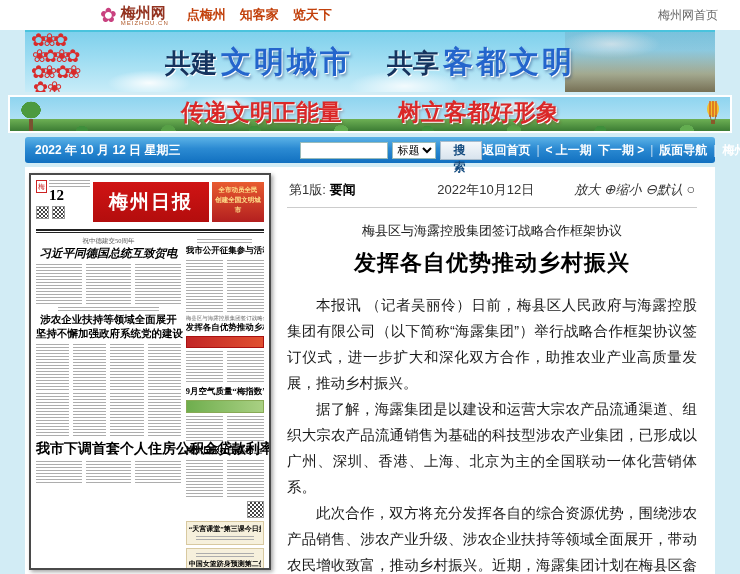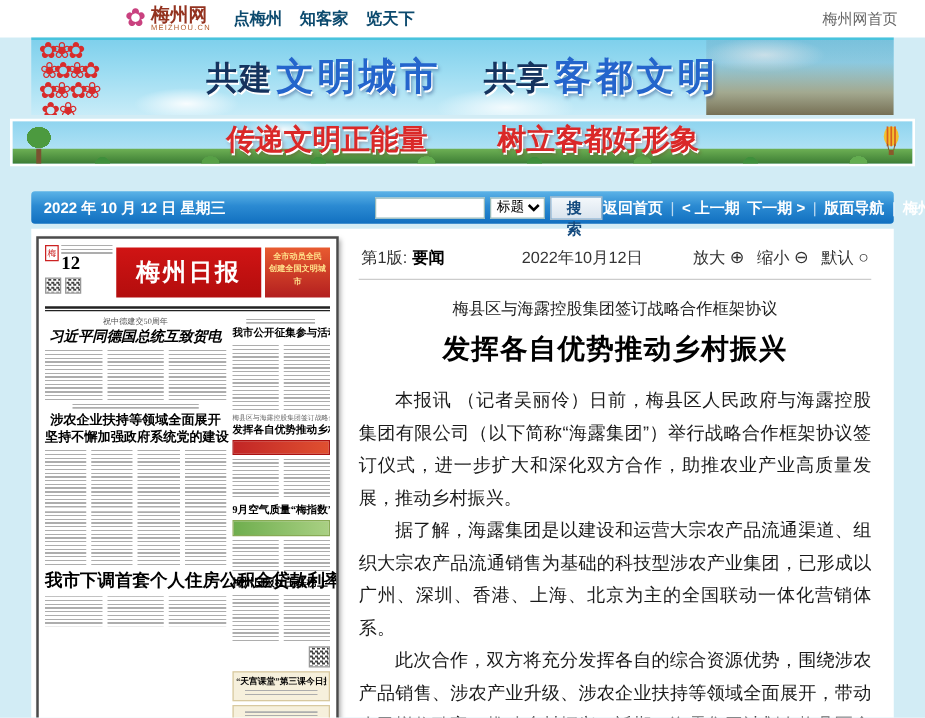--- a/index.html
+++ b/index.html
@@ -7,21 +7,21 @@
     font-family:"Liberation Sans", sans-serif; }
   .page { position:relative; width:740px; height:574px; }
 
   
   .site-header { height:30px; background:#fff; display:flex; align-items:center; padding:0 22px; }
   .logo-wrap { display:flex; align-items:center; margin-left:78px; }
   .flower { color:#c9417f; font-size:20px; line-height:1; margin-right:4px; }
   .logo-text { color:#93321f; font-weight:bold; font-size:15px; line-height:1; }
   .logo-sub { color:#b05a2a; font-size:6px; letter-spacing:1px; }
   .site-nav { display:flex; gap:14px; margin-left:18px; }
-  .site-nav span { color:#0c4a6e; font-weight:bold; font-size:13px; cursor:pointer;text-align:right; }
+  .site-nav span { color:#c2410c; font-weight:bold; font-size:13px; cursor:pointer;text-align:right; }
   .home-link { margin-left:auto; color:#666; font-size:12px; cursor:pointer; }
 
   
   .banner1 { margin:0 25px; height:62px; position:relative; overflow:hidden;
     background:
       radial-gradient(60px 18px at 18% 85%, rgba(255,255,255,.9), rgba(255,255,255,0) 70%),
       radial-gradient(80px 22px at 55% 90%, rgba(255,255,255,.8), rgba(255,255,255,0) 70%),
       radial-gradient(70px 20px at 85% 20%, rgba(255,255,255,.7), rgba(255,255,255,0) 70%),
       linear-gradient(180deg,#7fd0ec 0%, #9eddf2 45%, #c8ecf8 100%);
     border-top:2px solid #49c3dd; }
@@ -58,21 +58,21 @@
     background:radial-gradient(16px 14px at 50% 30%, #4c9a3f 60%, transparent 61%),
       linear-gradient(#7a5230,#7a5230) 50% 100%/4px 12px no-repeat; }
   .banner2-text { position:absolute; left:0; right:0; top:45%; transform:translateY(-50%);
     text-align:center; white-space:nowrap; font-weight:bold; font-size:23px; color:#da2828;
     font-family:"Liberation Serif", serif;
     text-shadow:1px 1px 0 #fff, 2px 2px 3px rgba(120,20,20,.35); }
   .b2-gap { display:inline-block; width:56px; }
   .balloon { position:absolute; right:10px; top:4px; }
 
   
-  .toolbar { margin:20px 25px 0; height:26px; border-radius:3px; display:flex; align-items:center;
+  .toolbar { margin:4px 25px 0; height:26px; border-radius:3px; display:flex; align-items:center;
     background:linear-gradient(180deg,#5cb3e7 0%, #2b8ad2 45%, #1170c0 100%);
     color:#fff; font-size:12px; font-weight:bold; padding:0 10px; }
   .tb-date { white-space:nowrap; }
   .tb-search { display:flex; align-items:center; gap:4px; margin-left:120px; }
   .tb-input { width:88px; height:17px; border:1px solid #9bb; background:#fff; }
   .tb-select { height:17px; font-size:11px; border:1px solid #9bb; background:#fff; }
   .tb-btn { height:19px; padding:0 12px; font-size:12px; font-weight:bold; color:#134a7e;
     background:linear-gradient(#f4f8fb,#d9e4ee); border:1px solid #a8bccd; cursor:pointer;
     letter-spacing:4px; }
   .tb-links { margin-left:auto; display:flex; align-items:center; gap:6px; white-space:nowrap; }
@@ -138,21 +138,21 @@
   .green-img { height:13px; margin:2px 0; background:linear-gradient(90deg,#6fae4e,#a9d083); border:1px solid #8a5; }
   .beige-box { background:#f6f0dc; border:1px solid #d8c9a0; padding:2px; margin-top:3px; }
   .beige-title { font-size:7px; font-weight:bold; text-align:center; white-space:nowrap; overflow:hidden; }
 
   
   .article { flex:1; padding:4px 14px 0 16px; display:flex; flex-direction:column;
     font-family:"Liberation Sans", sans-serif; min-width:0; }
   .art-head { display:flex; align-items:center; font-size:13px; color:#333; padding:4px 2px 8px; }
   .ed-name { font-weight:bold; margin-left:4px; color:#000; }
   .art-date { margin-left:auto; margin-right:40px; }
-  .zoom-ctrls { display:flex; gap:10px; }
+  .zoom-ctrls { display:flex; gap:0;font-style:italic; }
   .zoom-ctrls span { cursor:pointer; color:#333; }
   .zoom-ctrls .zi { font-size:14px; }
   .art-divider { border-top:1px solid #ccc; }
   .art-kicker { text-align:center; font-size:13px; color:#222; margin-top:14px; }
   .art-title { text-align:center; font-size:22px; font-weight:bold; color:#000; margin:8px 0 14px;
     letter-spacing:1px; }
   .art-body p { font-size:14.5px; line-height:26px; color:#1a1a1a; text-align:justify;
     text-indent:2em; }
 </style>
 </head>

